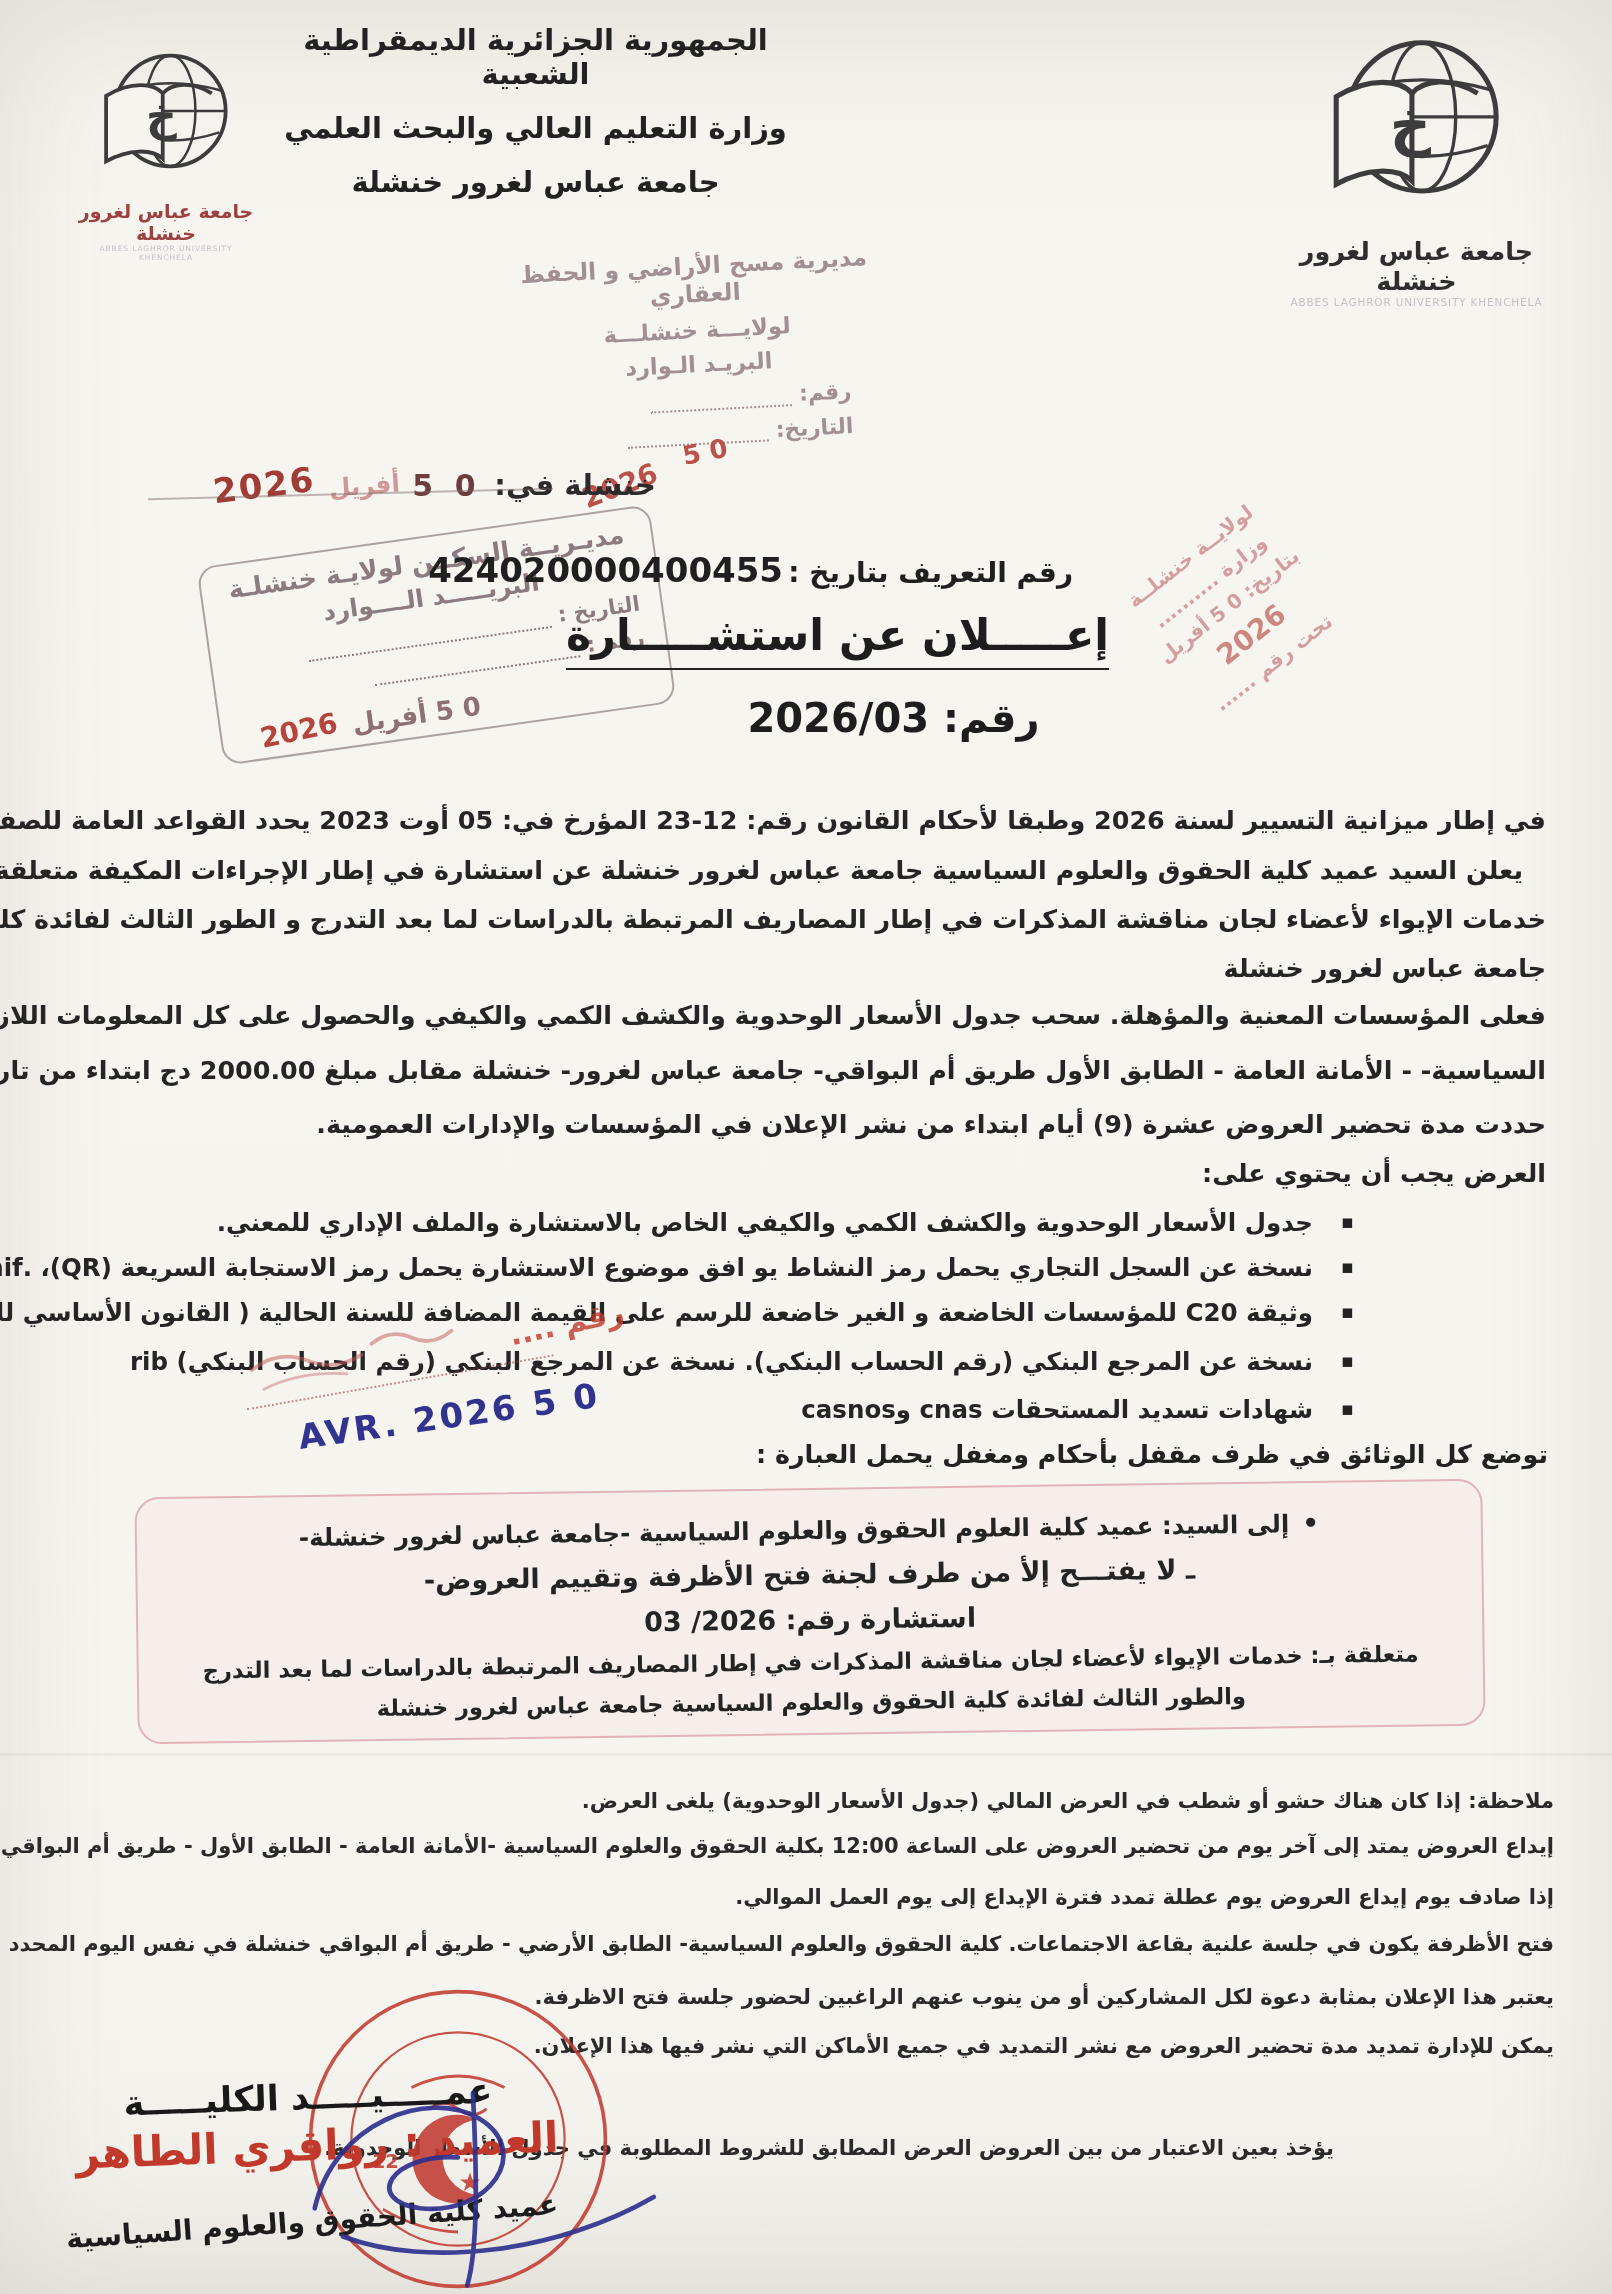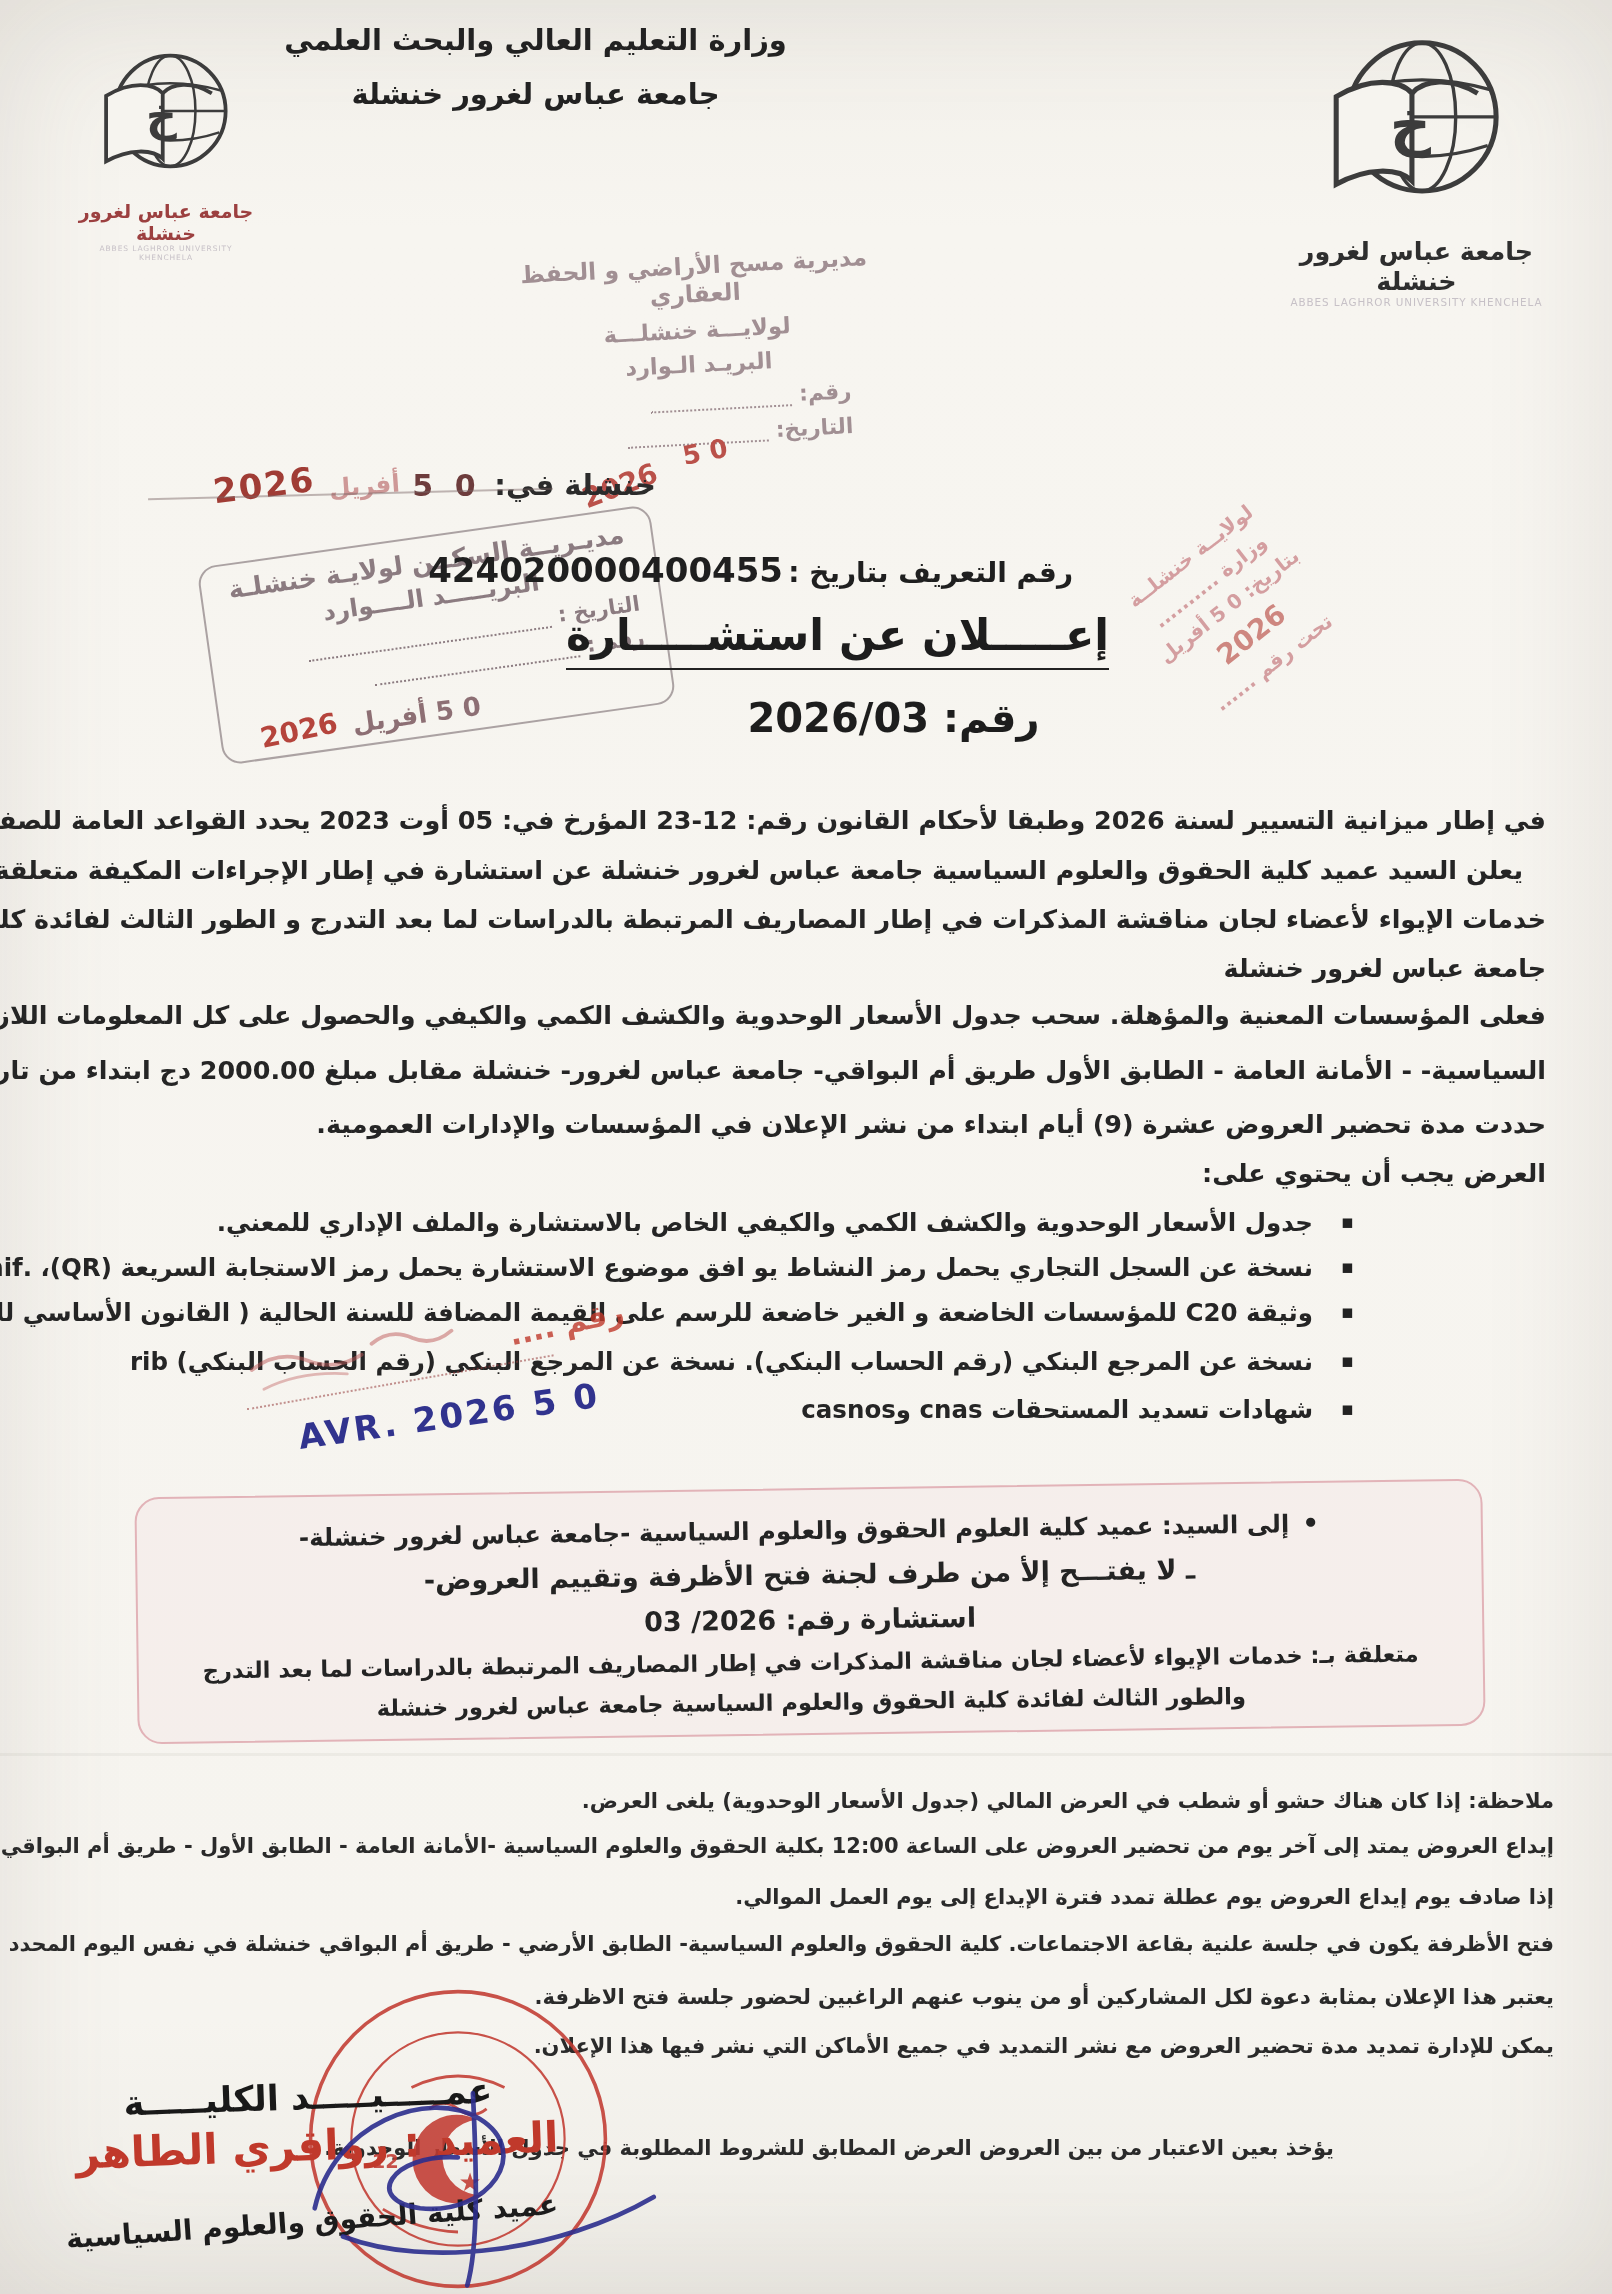--- a/index.html
+++ b/index.html
@@ -102,20 +102,21 @@
   .dean-role{left:21px;top:2205px;width:584px;font-size:28px;font-weight:700;color:#1c1c1c;transform:rotate(-4deg);direction:rtl;text-align:center;white-space:nowrap;}
   .roundstamp{left:247px;top:1973px;width:424px;height:322px;}
   .signature{left:278px;top:2067px;width:405px;height:226px;}
 </style>
 </head>
 <body>
 
 <div class="page">
 
   <div class="abs hdr">
+    <div>الجمهورية الجزائرية الديمقراطية الشعبية</div>
     <div>وزارة التعليم العالي والبحث العلمي</div>
     <div>جامعة عباس لغرور خنشلة</div>
   </div>
 
   <div class="abs logo logo-left">
     <span>
       <svg width="151" height="151" viewBox="0 0 120 120">
         <circle cx="63" cy="54" r="44" fill="none" stroke="#3c3c3c" stroke-width="3"></circle>
         <ellipse cx="63" cy="54" rx="20" ry="44" fill="none" stroke="#3c3c3c" stroke-width="2"></ellipse>
         <path d="M22 38 Q63 26 104 38 M19 54 H107 M24 71 Q63 84 102 71" fill="none" stroke="#3c3c3c" stroke-width="2"></path>
@@ -218,20 +219,21 @@
       <svg width="405" height="160" viewBox="0 0 430 170">
         <path d="M20 30 q30 -18 60 -2 q28 16 58 2 M150 20 q22 -14 44 0 q20 12 42 -2" fill="none" stroke="rgba(190,90,90,.5)" stroke-width="4" stroke-linecap="round"></path>
         <path d="M30 52 q40 -14 90 -4" fill="none" stroke="rgba(190,90,90,.4)" stroke-width="3" stroke-linecap="round"></path>
       </svg>
     </span>
     <span class="rnum">رقم ....</span>
     <span class="dotline"></span>
     <span class="bdate">0 5 AVR. 2026</span>
   </div>
 
+  <div class="envline">توضع كل الوثائق في ظرف مقفل بأحكام ومغفل يحمل العبارة :</div>
 
   <div class="abs envbox">
     <div class="b1">إلى السيد: عميد كلية العلوم الحقوق والعلوم السياسية -جامعة عباس لغرور خنشلة-</div>
     <div class="b2">ـ لا يفتـــح إلأ من طرف لجنة فتح الأظرفة وتقييم العروض-</div>
     <div class="b3">استشارة رقم: 2026/ 03</div>
     <div class="b4">متعلقة بـ: خدمات الإيواء لأعضاء لجان مناقشة المذكرات في إطار المصاريف المرتبطة بالدراسات لما بعد التدرج</div>
     <div class="b5">والطور الثالث لفائدة كلية الحقوق والعلوم السياسية جامعة عباس لغرور خنشلة</div>
   </div>
 
   <div class="abs fold"></div>

